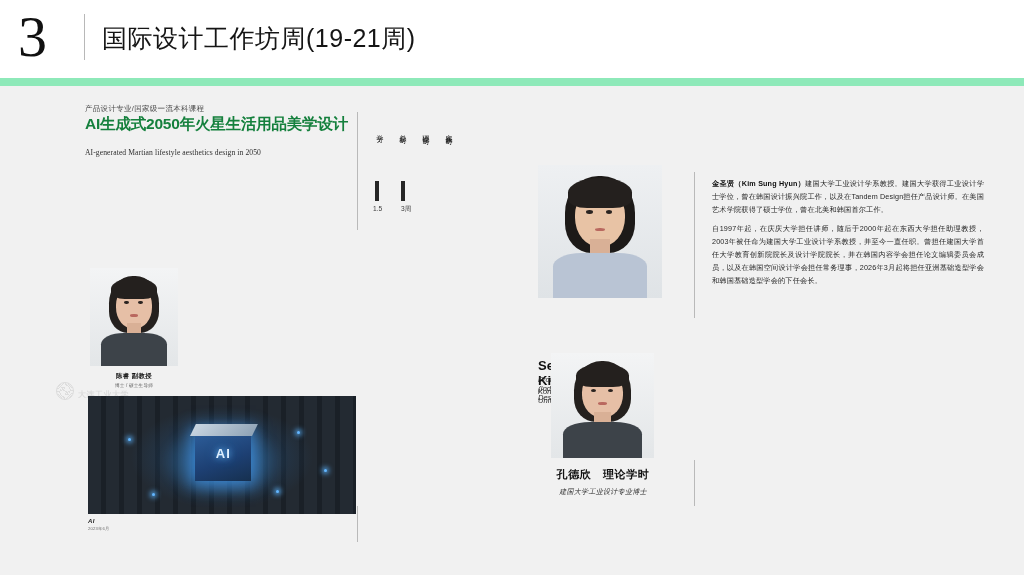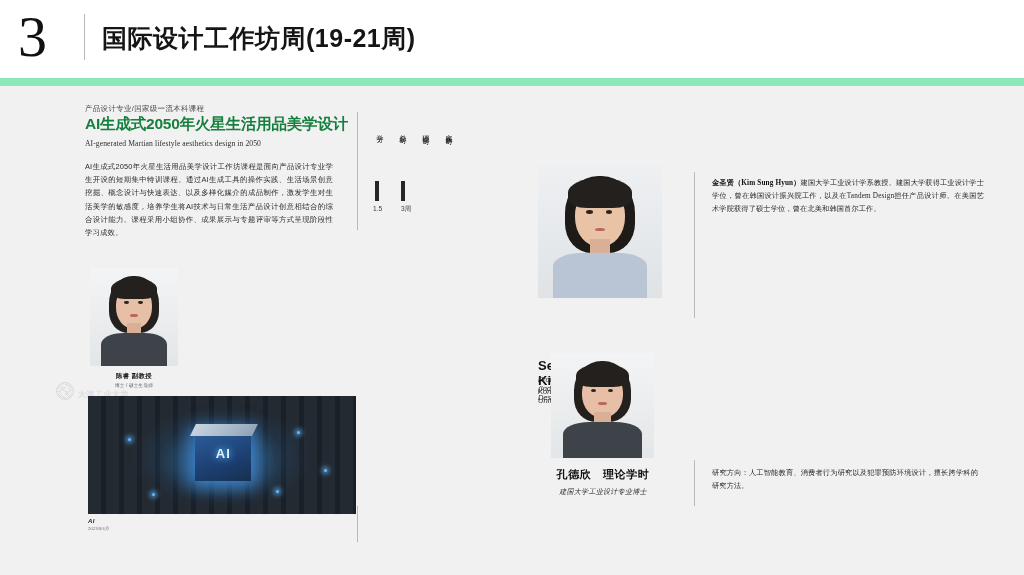--- a/index.html
+++ b/index.html
@@ -22,21 +22,21 @@
     font-family: "Liberation Serif", "DejaVu Serif", serif;
     letter-spacing: 0;
     line-height: 62px;
   }
   .header-rule {
     position: absolute; left: 84px; top: 14px;
     width: 1px; height: 46px; background: #b8b8b8;
   }
   .header-title {
     position: absolute; left: 102px; top: 22px;
-    font-size: 25px; font-weight: 700; color: #151515;
+    font-size: 25px; font-weight: 400; color: #151515;
     letter-spacing: 0.5px;
     white-space: nowrap;
   }
   .accent-bar {
     position: absolute; left: 0; top: 78px; width: 1024px; height: 8px;
     background: #8ee9b9;
   }
   .canvas {
     position: absolute; left: 0; top: 86px; width: 1024px; height: 489px;
     background: #f1f1f1;
@@ -46,21 +46,21 @@
   .left-col { position: absolute; left: 85px; top: 18px; width: 248px; }
   .kicker {
     font-size: 7.5px; color: #4a4a4a; letter-spacing: .3px;
     margin-bottom: 0;
   }
   .course-title-cn {
     font-size: 15.5px; font-weight: 700; color: #15803d;
     letter-spacing: -0.2px; line-height: 19px; white-space: nowrap;
   }
   .course-title-en {
-    font-size: 7.6px; color: #2e2e2e; margin-top: 6px; letter-spacing: .1px;
+    font-size: 7.6px; color: #2e2e2e; margin-top: 15px; letter-spacing: .1px;
     font-family: "Liberation Serif", "DejaVu Serif", serif;
   }
   .course-body {
     margin-top: 12px; font-size: 7.4px; color: #2b2b2b;
     line-height: 13.2px; text-align: justify; letter-spacing: .15px;
   }
 
   
   .credits {
     position: absolute; left: 375px; top: 43px;
@@ -173,21 +173,21 @@
 
   
   .male .f-hair { background: #1d1a18; }
   .male .f-skin { background: #e8c3a5; }
   .male .f-body { background: #b9c4d4; border-radius: 30% 30% 0 0; }
   .male .f-bg { background: linear-gradient(180deg,#eef0f2 0%, #dfe3e6 100%); }
 
   
   .bio { position: absolute; font-size: 7.2px; color: #262626; line-height: 13px;
          text-align: justify; letter-spacing: .15px; }
-  #bio1 { left: 712px; top: 91px; width: 272px; font-family: Liberation Serif, serif; }
+  #bio1 { left: 712px; top: 91px; width: 272px; }
   #bio1 .b-lead { font-weight: 700; color: #0f0f0f; }
   #bio1 p { margin-bottom: 6px; }
   #bio2 { left: 712px; top: 380px; width: 266px; }
 </style>
 </head>
 <body>
 
 <div class="page">
 
   <div class="header">
@@ -196,21 +196,20 @@
     <div class="header-title">国际设计工作坊周(19-21周)</div>
   </div>
   <div class="accent-bar"></div>
 
   <div class="canvas">
 
     <div class="left-col">
       <div class="kicker">产品设计专业/国家级一流本科课程</div>
       <div class="course-title-cn">AI生成式2050年火星生活用品美学设计</div>
       <div class="course-title-en">AI-generated Martian lifestyle aesthetics design in 2050</div>
-      <div class="course-body">AI生成式2050年火星生活用品美学设计工作坊课程是面向产品设计专业学生开设的短期集中特训课程。通过AI生成工具的操作实践、生活场景创意挖掘、概念设计与快速表达、以及多样化媒介的成品制作，激发学生对生活美学的敏感度，培养学生将AI技术与日常生活产品设计创意相结合的综合设计能力。课程采用小组协作、成果展示与专题评审等方式呈现阶段性学习成效。</div>
     </div>
 
     <div class="credits">
       <div class="credit-item">
         <div class="credit-label">学分</div>
       </div>
       <div class="credit-item">
         <div class="credit-label">总学时</div>
       </div>
       <div class="credit-item">
@@ -306,20 +305,18 @@
           <div class="f-neck"></div>
           <div class="f-body"></div>
         </div>
       </div>
       <div class="p-name" id="p2-name">孔德欣　理论学时</div>
       <div id="p2-sub">建国大学工业设计专业博士</div>
     </div>
 
     <div class="bio" id="bio1">
       <p><span class="b-lead">金圣贤（Kim Sung Hyun）</span><span>建国大学工业设计学系教授。建国大学获得工业设计学士学位，曾在韩国设计振兴院工作，以及在Tandem Design担任产品设计师。在美国艺术学院获得了硕士学位，曾在北美和韩国首尔工作。</span></p>
-    </div>
-
-    <div class="bio" id="bio2">
-      <p>研究方向：人工智能教育、消费者行为研究以及犯罪预防环境设计，擅长跨学科的研究方法。</p>
-    </div>
+      <p>自1997年起，在庆庆大学担任讲师，随后于2000年起在东西大学担任助理教授，2003年被任命为建国大学工业设计学系教授，并至今一直任职。曾担任建国大学首任大学教育创新院院长及设计学院院长，并在韩国内容学会担任论文编辑委员会成员，以及在韩国空间设计学会担任常务理事，2026年3月起将担任亚洲基础造型学会和韩国基础造型学会的下任会长。</p>
+    </div>
+
 
   </div>
 </div>
 
 </body></html>

